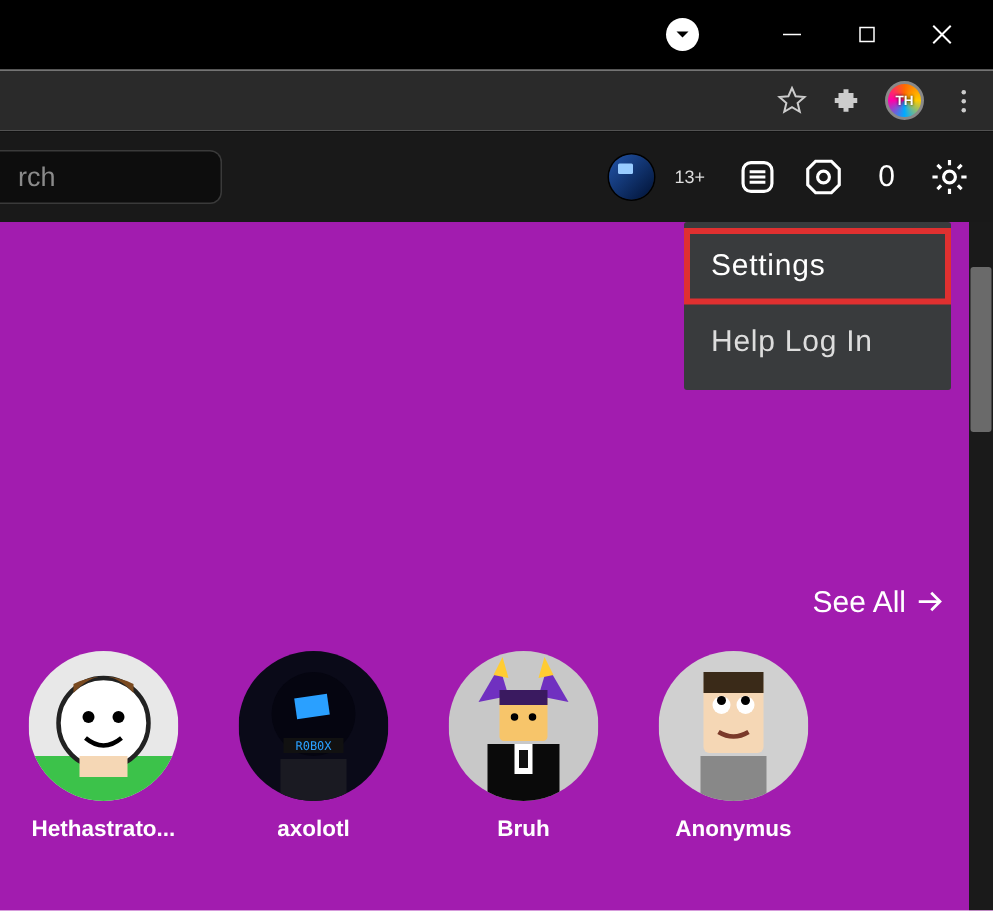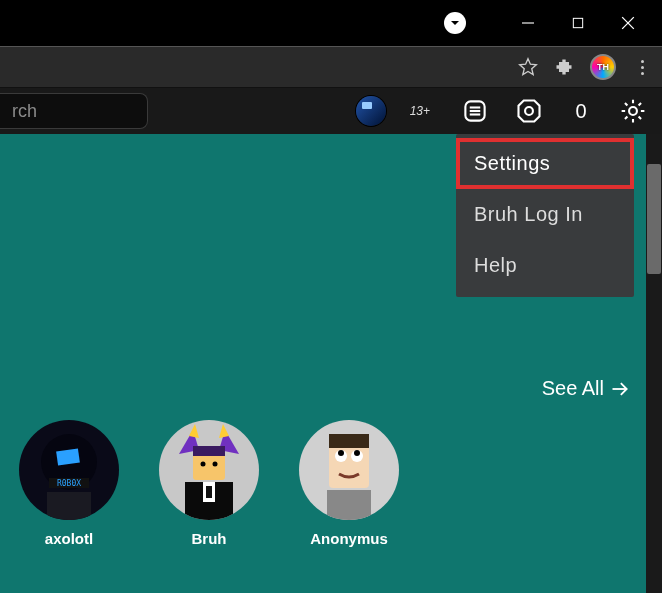--- a/index.html
+++ b/index.html
@@ -20,50 +20,50 @@
     height: 42px; background: linear-gradient(#2a2a2a,#2a2a2a); display:flex; justify-content:flex-end; align-items:center; gap:16px; padding: 0 10px;
     border-top: 1px solid #555; border-bottom:1px solid #111;
   }
   .browser-bar .icon { width:20px; height:20px; color:#ccc; display:flex; align-items:center; justify-content:center; }
   .prof-avatar { width:26px; height:26px; border-radius:50%; background: conic-gradient(#ff6a00,#ffcc00,#00aaff,#ff00aa,#ff6a00); border:2px solid #888; display:flex; align-items:center; justify-content:center; font-size:9px; font-weight:bold; color:#fff; text-shadow:0 0 2px #000;}
   .three-dots { display:flex; flex-direction:column; gap:3px; }
   .three-dots i { width:3px; height:3px; border-radius:50%; background:#ccc; }
 
   
   .site-header {
-    height: 46px; background:#191919; display:flex; align-items:center; padding: 0 12px 0 0; gap:20px; position:relative;
+    height: 60px; background:#191919; display:flex; align-items:center; padding: 0 12px 0 0; gap:10px; position:relative;
   }
   .search-box {
     height:36px; flex:0 0 150px; background:#0d0d0d; border:1px solid #3a3a3a; border-radius:8px; color:#8a8a8a; font-size:18px; padding:0 14px; display:flex; align-items:center; border-left:none; border-top-left-radius:0; border-bottom-left-radius:0; margin-left:-2px;
   }
   .spacer { flex:1; }
   .hdr-avatar { width:30px; height:30px; border-radius:50%; background:linear-gradient(135deg,#2255aa,#001133); box-shadow:0 0 0 1px #000; position:relative; overflow:hidden;}
   .hdr-avatar::after{content:"";position:absolute;top:6px;left:6px;width:10px;height:7px;background:#9cf;border-radius:1px;}
-  .age-badge { color:#ddd; font-size:12px; margin-left:4px; margin-right:8px;font-style:italic;}
+  .age-badge { color:#ddd; font-size:12px; margin-left:4px; margin-right:8px;}
   .hdr-ico { width:34px; height:34px; display:flex; align-items:center; justify-content:center; color:#fff; }
   .hdr-ico svg { width:28px; height:28px; stroke:#fff; }
   .robux-count { color:#fff; font-size:20px; min-width:30px; text-align:center; }
 
   
-  .content { position:relative; background:#0f766e; height: calc(607px - 46px - 42px - 60px); overflow:hidden;}
+  .content { position:relative; background:#a21caf; height: calc(607px - 46px - 42px - 60px); overflow:hidden;}
   .scrollbar { position:absolute; right:0; top:0; width:16px; height:100%; background:#1a1a1a; }
   .scrollbar-thumb { position:absolute; right:1px; top:30px; width:14px; height:110px; background:#6a6a6a; border-radius:2px;}
 
   
   .dropdown {
     position:absolute; top:0px; right:28px; width:178px; background:#393b3d; border-radius:2px; padding:4px 0 6px 0;
   }
   .dropdown::before{
     content:""; position:absolute; top:-8px; right:14px; border:6px solid transparent; border-bottom-color:#393b3d;
   }
   .dropdown .item { padding:14px 18px; color:#ddd; font-size:20px; cursor:pointer; letter-spacing:.5px;}
   .dropdown .item.highlighted { outline:4px solid #e03030; outline-offset:-4px; color:#fff; }
 
   
-  .see-all-row { position:absolute; top:243px; right:32px; color:#fff; font-size:20px; display:flex; align-items:center; gap:6px; }
+  .see-all-row { position:absolute; top:243px; right:32px; color:#fff; font-size:20px; display:flex; gap:6px; }
   .see-all-row svg { width:20px; height:20px; stroke:#fff; }
 
   
   .friends-row { position:absolute; left:14px; top:286px; display:flex; gap:30px; }
   .friend { display:flex; flex-direction:column; align-items:center; width:110px; }
   .friend .circle { width:100px; height:100px; border-radius:50%; overflow:hidden; display:flex; align-items:flex-start; justify-content:center; }
   .friend .name { color:#fff; font-size:15px; font-weight:600; margin-top:10px; max-width:108px; white-space:nowrap; overflow:hidden; text-overflow:ellipsis; text-align:center;}
 
   
   .friend .circle svg { width:100%; height:100%; }
@@ -156,37 +156,49 @@
 
   <div class="scrollbar">
     <div class="scrollbar-thumb"></div>
   </div>
 
   <div class="dropdown">
     <div class="item highlighted">
       <span>Settings</span>
     </div>
     <div class="item">
-      <span>Bruh Log In</span>
-    </div>
-    <div class="item">
-      <span>Help</span>
+      <span>Help Log In</span>
     </div>
   </div>
 
   <div class="see-all-row">
     <span>See All</span>
     <svg viewBox="0 0 24 24" fill="none" stroke-width="2.2">
         <line x1="3" y1="12" x2="19" y2="12"></line>
         <path d="M13 5 L20 12 L13 19"></path>
       </svg>
   </div>
 
   <div class="friends-row">
 
+    <div class="friend">
+      <div class="circle">
+        <svg viewBox="0 0 100 100">
+          <rect width="100" height="100" fill="#e8e8e8"></rect>
+          <rect y="70" width="100" height="30" fill="#3cc24a"></rect>
+          <circle cx="50" cy="48" r="30" fill="#fff" stroke="#222" stroke-width="3"></circle>
+          <circle cx="40" cy="44" r="4" fill="#000"></circle>
+            <circle cx="60" cy="44" r="4" fill="#000"></circle>
+          <path d="M38 58 Q50 68 62 58" fill="none" stroke="#000" stroke-width="3"></path>
+          <path d="M30 28 Q50 6 70 28 L70 22 Q50 12 30 22 Z" fill="#7a4a20"></path>
+          <rect x="34" y="70" width="32" height="14" fill="#f5d7b5"></rect>
+        </svg>
+      </div>
+      <div class="name">Hethastrato...</div>
+    </div>
 
     <div class="friend">
       <div class="circle">
         <svg viewBox="0 0 100 100">
           <rect width="100" height="100" fill="#0a0a18"></rect>
           <circle cx="50" cy="42" r="28" fill="#050510"></circle>
           <rect x="38" y="30" width="22" height="14" fill="#2aa0ff" transform="rotate(-8 49 37)"></rect>
           <rect x="30" y="58" width="40" height="10" fill="#111"></rect>
           <text x="50" y="66" font-size="8" fill="#2aa0ff" text-anchor="middle" font-family="monospace">R0B0X</text>
           <rect x="28" y="72" width="44" height="28" fill="#1a1a22"></rect>

